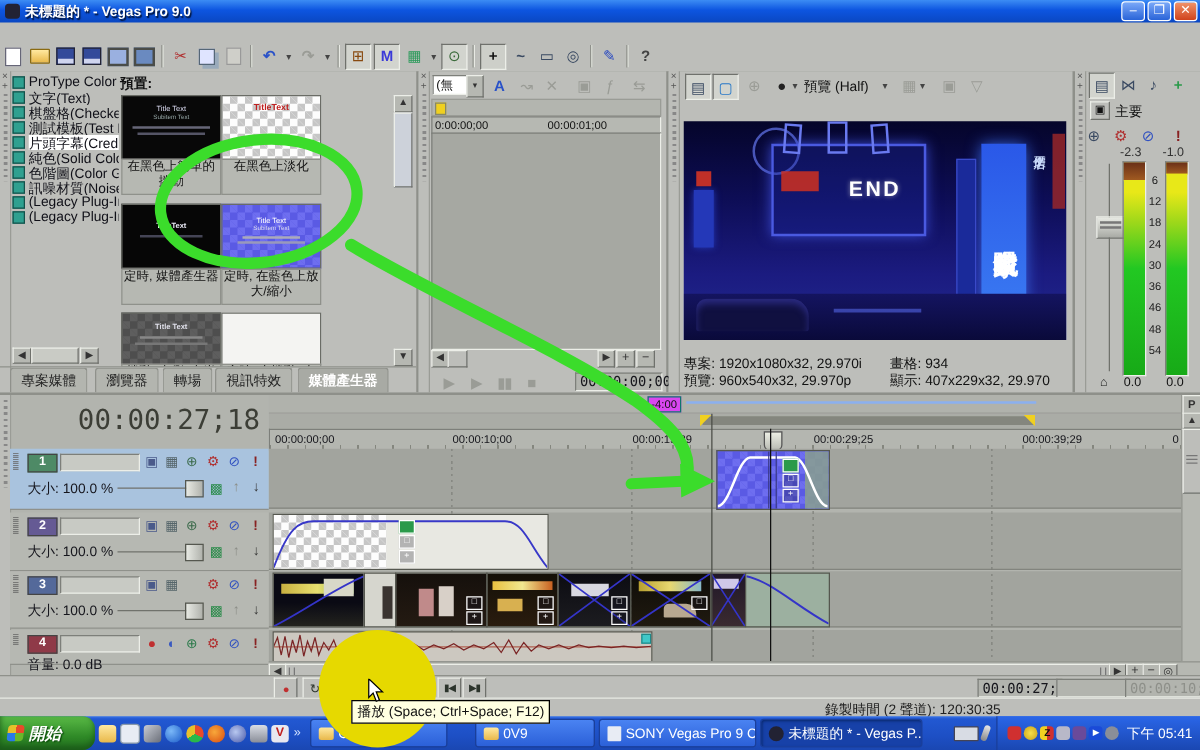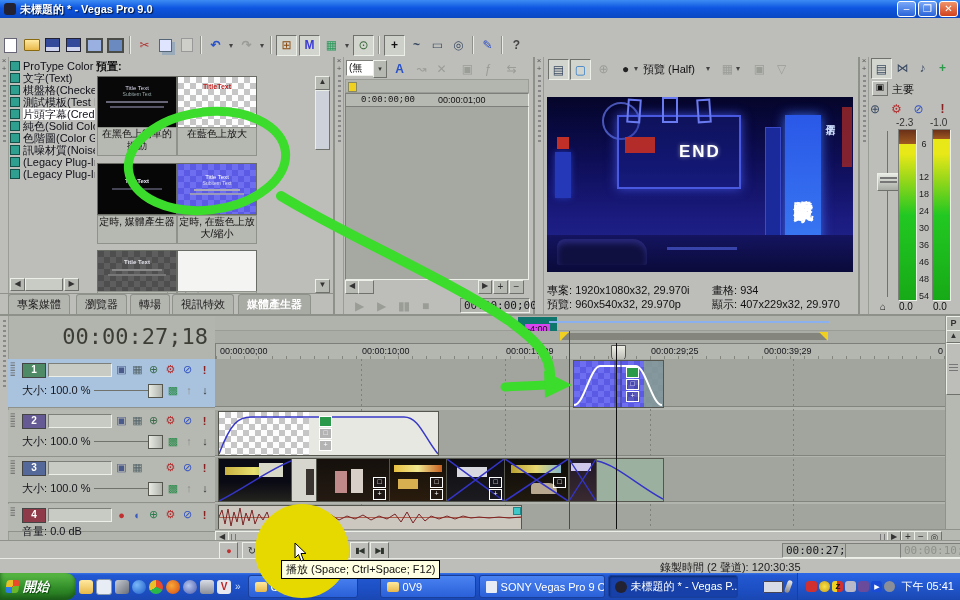--- a/index.html
+++ b/index.html
@@ -192,21 +192,21 @@
     <div class="thumb" style="left:97px;top:19px;background:#080808;">
       <div style="color:#d8d8ee;font-size:6px;margin-top:8px;">Title Text</div>
       <div style="color:#9aa;font-size:5px;">Subitem Text</div>
       <div style="margin:4px 8px 0;height:2px;background:#667;"></div>
         <div style="margin:3px 12px 0;height:2px;background:#556;"></div>
     </div>
     <div class="plabel" style="left:97px;top:70px;">在黑色上簡單的捲動</div>
     <div class="thumb checker" style="left:177px;top:19px;">
       <div style="color:#c02020;font-size:7px;font-weight:bold;margin-top:6px;">TitleText</div>
     </div>
-    <div class="plabel" style="left:177px;top:70px;">在藍色上放大</div>
+    <div class="plabel" style="left:177px;top:70px;">在黑色上淡化</div>
 
     <div class="thumb" style="left:97px;top:106px;background:#060606;">
       <div style="color:#e8e8f4;font-size:6px;font-weight:bold;margin-top:14px;">TitleText</div>
       <div style="margin:4px 14px 0;height:2px;background:#445;"></div>
     </div>
     <div class="plabel" style="left:97px;top:158px;">定時, 媒體產生器</div>
     <div class="thumb checker-blue" style="left:177px;top:106px;">
       <div style="color:#fff;font-size:6px;margin-top:10px;">Title Text</div>
       <div style="color:#dde;font-size:5px;">Subitem Text</div>
       <div style="margin:3px 16px 0;height:2px;background:#aab;"></div>
@@ -247,21 +247,21 @@
     <span class="ti" style="position:absolute;left:54px;top:2px;color:#2a52c8;font-weight:bold;">A</span>
     <span class="ti dis" style="position:absolute;left:76px;top:2px;">↝</span>
     <span class="ti dis" style="position:absolute;left:96px;top:2px;">✕</span>
     <span class="ti dis" style="position:absolute;left:122px;top:2px;">▣</span>
     <span class="ti dis" style="position:absolute;left:142px;top:2px;font-style:italic;">ƒ</span>
     <span class="ti dis" style="position:absolute;left:166px;top:2px;">⇆</span>
     <div class="abs" style="left:10px;top:22px;width:182px;height:12px;background:#b3b5af;border:1px solid #9a9c96;">
       <div class="abs" style="left:2px;top:2px;width:7px;height:8px;background:#f0d020;border:1px solid #886;"></div>
     </div>
     <div class="abs sunken" style="left:10px;top:36px;width:182px;height:13px;background:#b6b8b2;font-size:9px;">
-      <span class="abs" style="left:15px;top:1px;font-family:Liberation Mono, monospace;">0:00:00;00</span>
+      <span class="abs" style="left:2px;top:1px;">0:00:00;00</span>
       <span class="abs" style="left:92px;top:1px;">00:00:01;00</span>
     </div>
     <div class="abs sunken" style="left:10px;top:49px;width:182px;height:172px;background:#a6a8a2;"></div>
     <div class="sbb" style="left:10px;top:223px;width:12px;height:12px;">◀</div>
     <div class="abs raised" style="left:23px;top:223px;width:14px;height:12px;"></div>
     <div class="sbb" style="left:143px;top:223px;width:12px;height:12px;">▶</div>
     <div class="sbb" style="left:158px;top:223px;width:13px;height:12px;font-size:10px;line-height:11px;">+</div>
     <div class="sbb" style="left:174px;top:223px;width:13px;height:12px;font-size:10px;line-height:11px;">−</div>
     <span class="ti dis" style="position:absolute;left:14px;top:239px;">▶</span>
     <span class="ti dis" style="position:absolute;left:36px;top:239px;">▶</span>
@@ -351,21 +351,21 @@
     </div>
 
     <div class="abs sunken" style="left:38px;top:72px;width:17px;height:170px;background:linear-gradient(to top,#17aa17 0%,#22c822 50%,#9ed81a 72%,#e8e818 86%,#e8e818 100%);">
       <div style="height:14px;background:linear-gradient(#6a3018,#a05a20);border-bottom:1px solid #e8e818;"></div>
     </div>
     <div class="abs sunken" style="left:72px;top:72px;width:17px;height:170px;background:linear-gradient(to top,#17aa17 0%,#22c822 50%,#9ed81a 72%,#e8e818 86%,#e8e818 100%);">
       <div style="height:9px;background:linear-gradient(#6a3018,#a05a20);border-bottom:1px solid #e8e818;"></div>
     </div>
     <div class="abs" style="left:56px;top:72px;width:16px;height:170px;font-size:9px;color:#222;text-align:center;">
       <div style="margin-top:10px;">6</div>
-        <div style="margin-top:23px;">12</div>
+        <div style="margin-top:7px;">12</div>
       <div style="margin-top:7px;">18</div>
         <div style="margin-top:7px;">24</div>
       <div style="margin-top:7px;">30</div>
         <div style="margin-top:7px;">36</div>
       <div style="margin-top:7px;">46</div>
         <div style="margin-top:7px;">48</div>
       <div style="margin-top:7px;">54</div>
     </div>
     <span class="abs" style="left:20px;top:244px;font-size:10px;">⌂</span>
     <span class="abs" style="left:39px;top:244px;font-size:10px;">0.0</span>
@@ -446,36 +446,36 @@
       <span class="prm" style="top:20px;"><span>音量:</span> <span>0.0 dB</span></span>
     </div>
 
     <span class="abs" style="left:10px;top:224px;"><span>速率:</span> <span>1.00</span></span>
     <div class="abs" style="left:125px;top:222px;color:#666;font-size:10px;letter-spacing:-1px;">◁◁▷▷</div>
     <div class="abs" style="left:138px;top:232px;color:#e07820;font-size:9px;">▲</div>
 
     <div class="abs" style="left:215px;top:0;width:730px;height:226px;overflow:hidden;">
 
       <div class="abs" style="left:0;top:0;width:730px;height:14px;background:#b0b2ac;border-bottom:1px solid #9a9c96;">
-        <div class="abs" style="left:303px;top:1px;height:11px;padding:0 2px;background:#d946ef;border:7px solid #0f766e;font-size:9px;line-height:11px;">-4:00</div>
+        <div class="abs" style="left:303px;top:1px;height:11px;padding:0 2px;background:#d946ef;border:1px solid #0f766e;font-size:9px;line-height:11px;">-4:00</div>
         <div class="abs" style="left:334px;top:5px;width:280px;height:2px;background:#8ab0f0;"></div>
       </div>
 
       <div class="abs" style="left:0;top:15px;width:730px;height:12px;background:#aaaca6;">
         <div class="abs" style="left:347px;top:2px;width:265px;height:7px;background:#84867e;"></div>
         <div class="abs" style="left:345px;top:1px;width:0;height:0;border-top:9px solid #f0d020;border-right:9px solid transparent;"></div>
         <div class="abs" style="left:604px;top:1px;width:0;height:0;border-top:9px solid #f0d020;border-left:9px solid transparent;"></div>
       </div>
 
       <div class="abs sunken" style="left:0;top:27px;width:730px;height:16px;background:#b4b6b0;font-size:9px;color:#16161c;">
         <span class="abs" style="left:4px;top:2px;">00:00:00;00</span>
         <span class="abs" style="left:146px;top:2px;">00:00:10;00</span>
         <span class="abs" style="left:290px;top:2px;">00:00:19;29</span>
         <span class="abs" style="left:435px;top:2px;">00:00:29;25</span>
-        <span class="abs" style="left:548px;top:2px;">00:00:39;29</span>
+        <span class="abs" style="left:602px;top:2px;">00:00:39;29</span>
         <span class="abs" style="left:722px;top:2px;">0</span>
         <div class="abs" style="left:0;bottom:0;width:730px;height:4px;background:repeating-linear-gradient(90deg,#84867e 0 1px,transparent 1px 14px);"></div>
         <div class="abs" style="left:395px;top:1px;width:13px;height:14px;background:linear-gradient(#eceee4,#b8bab2);border:1px solid #555;border-radius:0 0 5px 5px;"></div>
       </div>
 
       <div class="row" style="top:43px;height:47px;"></div>
       <div class="row" style="top:94px;height:45px;"></div>
       <div class="row" style="top:141px;height:44px;"></div>
       <div class="row" style="top:188px;height:25px;"></div>
 

